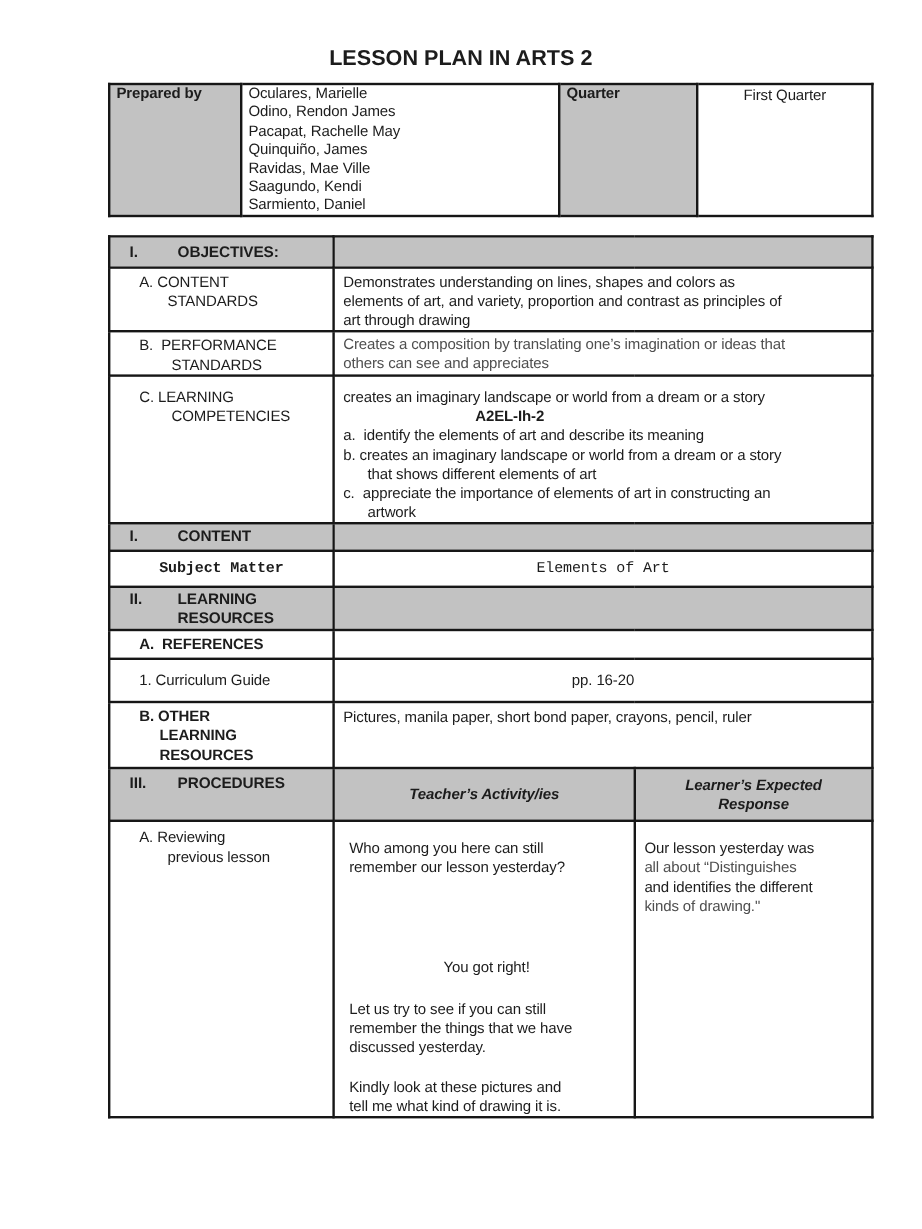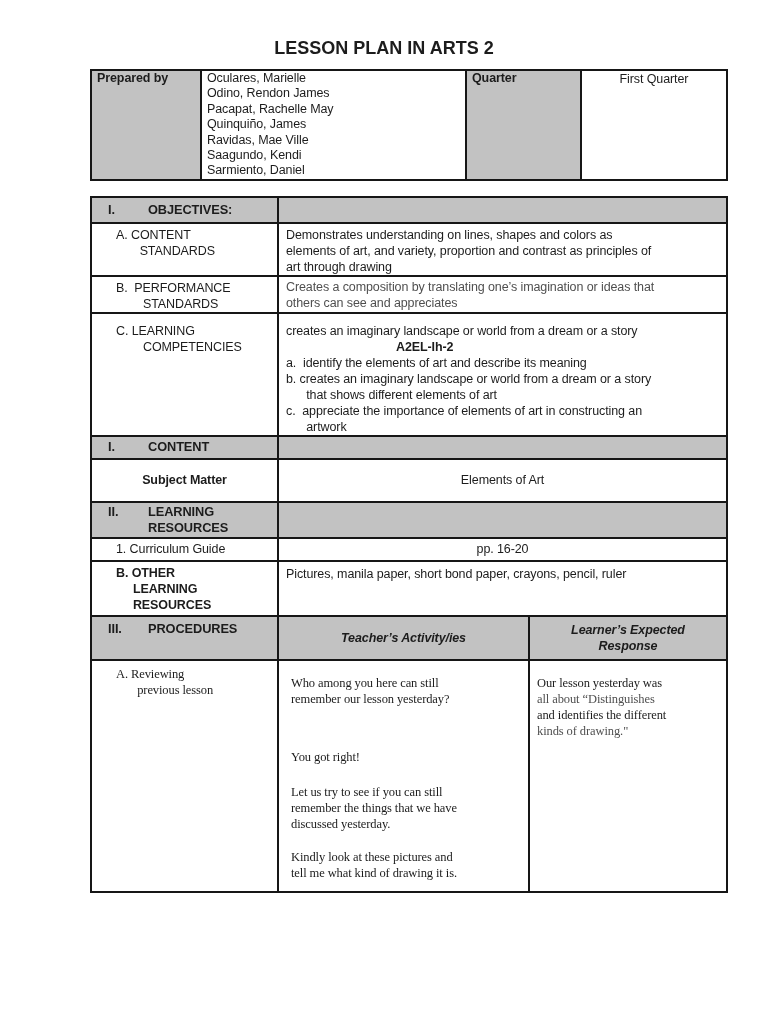--- a/index.html
+++ b/index.html
@@ -20,38 +20,38 @@
   .pre{white-space:pre-wrap;}
   .mid{vertical-align:middle;}
   .ctr{text-align:center;}
   .muted{color:var(--muted,#4f4f4f);}
   
   .hdr td{line-height:15.4px;}
   .hr1{height:16px;} .hr2{height:108px;}
   .hdr .name-line{white-space:nowrap;}
   
   .r1{height:26px;} .r2{height:52px;} .r3{height:34px;} .r4{height:122px;}
-  .r5{height:23px;} .r6{height:43px;} .r7{height:36px;} .r8{height:24px;}
-  .r9{height:23px;} .r10{height:55px;} .r11{height:44px;} .r12{height:232px;font-family:Liberation Serif, serif;}
+  .r5{height:23px;} .r6{height:30px;font-family:Liberation Mono, monospace;} .r7{height:36px;} .r8{height:24px;}
+  .r9{height:36px;} .r10{height:55px;} .r11{height:44px;} .r12{height:232px;}
   
   .sect{display:flex;align-items:flex-start;}
   .sect .num{margin-left:16px;width:40px;flex:none;}
   .sect-cell{padding-left:0;font-size:12.8px;}
   
   .lft{padding-left:24px;padding-top:3px;border-radius:20px;}
   .body-cell{padding-left:7px;padding-right:2px;padding-top:3px;}
   .perf-cell{padding-top:2px;}
   .comp-cell{padding-top:9px;}
   .code-line{font-weight:bold;padding-left:110px;}
   .other-cell{padding-top:4px;}
   .proc-left{padding-top:4px;}
   
   .tcell{padding:14px 8px 0 12px;}
   .tp{white-space:pre-wrap;}
-  .tp:nth-child(2){margin-top:42px;}
+  .tp:nth-child(2){margin-top:67px;text-align:center;}
   .tp:nth-child(3){margin-top:19px;}
   .tp:nth-child(4){margin-top:17px;}
   .lcell{padding:14px 4px 0 7px;}
   .ll:nth-child(even){color:var(--muted,#4f4f4f);}
   .rev-left{padding-top:5px;}
 </style>
 </head>
 <body>
 
 <div class="title">LESSON PLAN IN ARTS 2</div>
@@ -147,20 +147,24 @@
     <td class="gray mid sect-cell">
       <div class="sect">
             <span class="num b">II.</span>
             <span class="b pre">LEARNING
 RESOURCES</span>
           </div>
     </td>
     <td class="gray" colspan="2"></td>
   </tr>
 
+  <tr class="r8">
+    <td class="lft b mid pre" style="padding-top:0">A.  REFERENCES</td>
+    <td colspan="2"></td>
+  </tr>
 
   <tr class="r9">
     <td class="lft mid" style="padding-top:0">1. Curriculum Guide</td>
     <td class="ctr mid" colspan="2">pp. 16-20</td>
   </tr>
 
   <tr class="r10">
     <td class="lft b pre">B. OTHER
      LEARNING
      RESOURCES</td>

